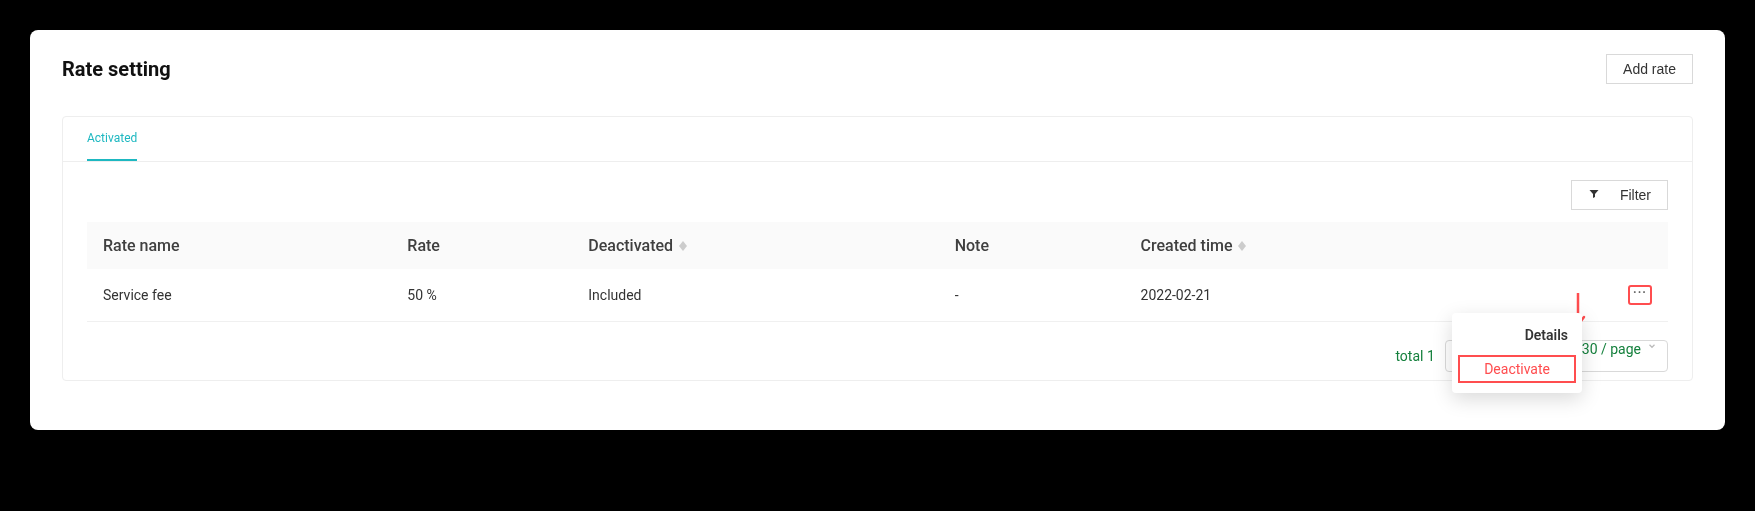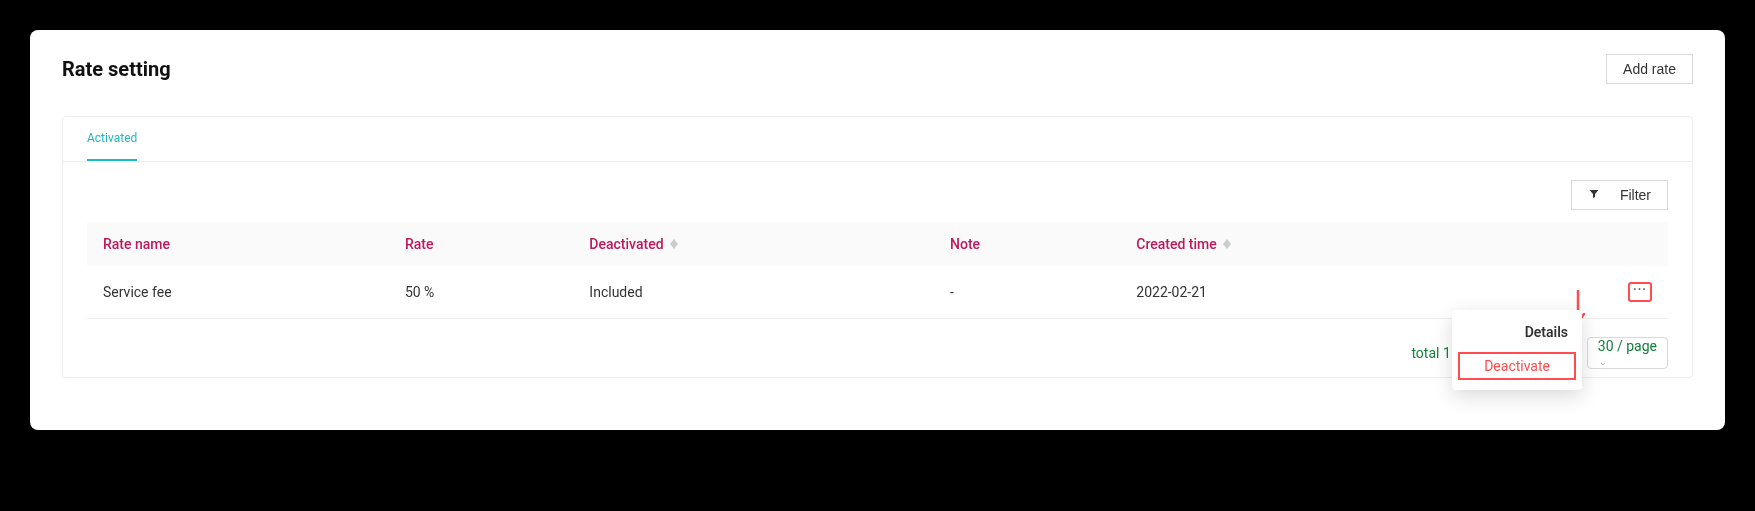--- a/index.html
+++ b/index.html
@@ -78,22 +78,22 @@
     table {
       width: 100%;
       border-collapse: collapse;
     }
     thead tr {
       background: #fafafa;
     }
     th {
       text-align: left;
       font-weight: 500;
-      font-size: 14px;
-      color: #be185d;
+      font-size: 16px;
+      color: #404040;
       padding: 14px 16px;
     }
     td {
       font-size: 14px;
       color: #333;
       padding: 16px 16px;
       border-bottom: 1px solid #f0f0f0;
     }
     .th-inner {
       display: inline-flex;
@@ -194,21 +194,20 @@
     }
     .page-size {
       height: 32px;
       border: 1px solid #d9d9d9;
       border-radius: 4px;
       padding: 0 10px;
       display: inline-flex;
       align-items: flex-start;
       gap: 6px;
       cursor: pointer;
-      flex-direction: column;
     }
     .chevron {
       width: 10px;
       height: 10px;
     }
   </style>
 </head>
 <body>
 
 <div class="card">

